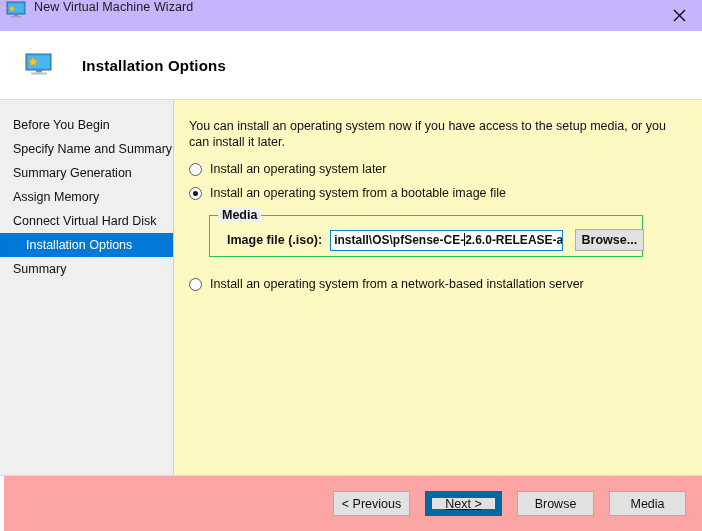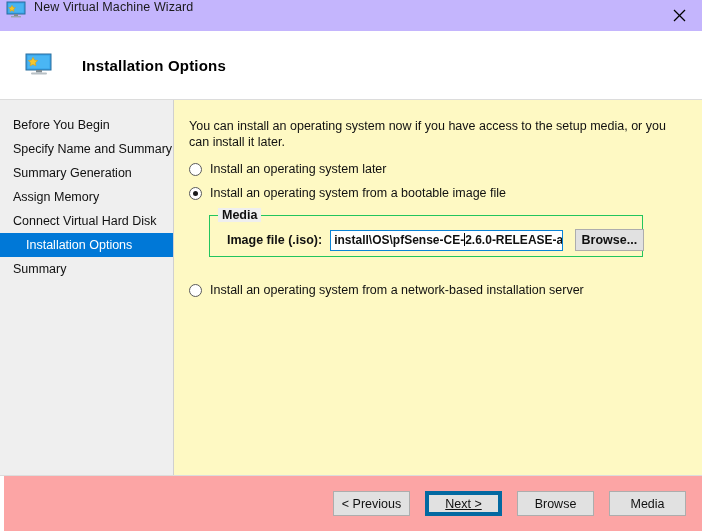--- a/index.html
+++ b/index.html
@@ -223,21 +223,21 @@
     width: 77px; height: 25px;
     border: 1px solid #adadad;
     background: #e1e1e1;
     font-family: "Liberation Sans", sans-serif;
     font-size: 12.5px;
     color: #101010;
     display: flex; align-items: center; justify-content: center;
     cursor: default;
   }
   .btn.focused {
-    border: 4px solid #0369a1;
+    border: 7px solid #0369a1;
     text-decoration: underline;
   }
 
   
   .mon { position: absolute; left: 0; top: 0; width: 100%; height: 100%; }
 </style>
 </head>
 <body>
 
 <div id="app">
@@ -319,21 +319,21 @@
         <span class="groupbox-legend">Media</span>
         <div class="groupbox-inner">
           <span class="field-label">Image file (.iso):</span>
           <div class="text-input"><span>install\OS\pfSense-CE-</span><span class="caret"></span><span>2.6.0-RELEASE-amd64.iso</span></div>
           <div class="browse-btn">
             <span>Browse...</span>
           </div>
         </div>
       </div>
 
-      <div class="radio-row" style="margin-top:26px">
+      <div class="radio-row" style="margin-top:20px">
         <span class="radio"></span>
         <span class="radio-label">Install an operating system from a network-based installation server</span>
       </div>
     </div>
   </div>
 
   <div class="footer-rule"></div>
   <div class="footer">
     <div class="btn">
       <span>&lt; Previous</span>

